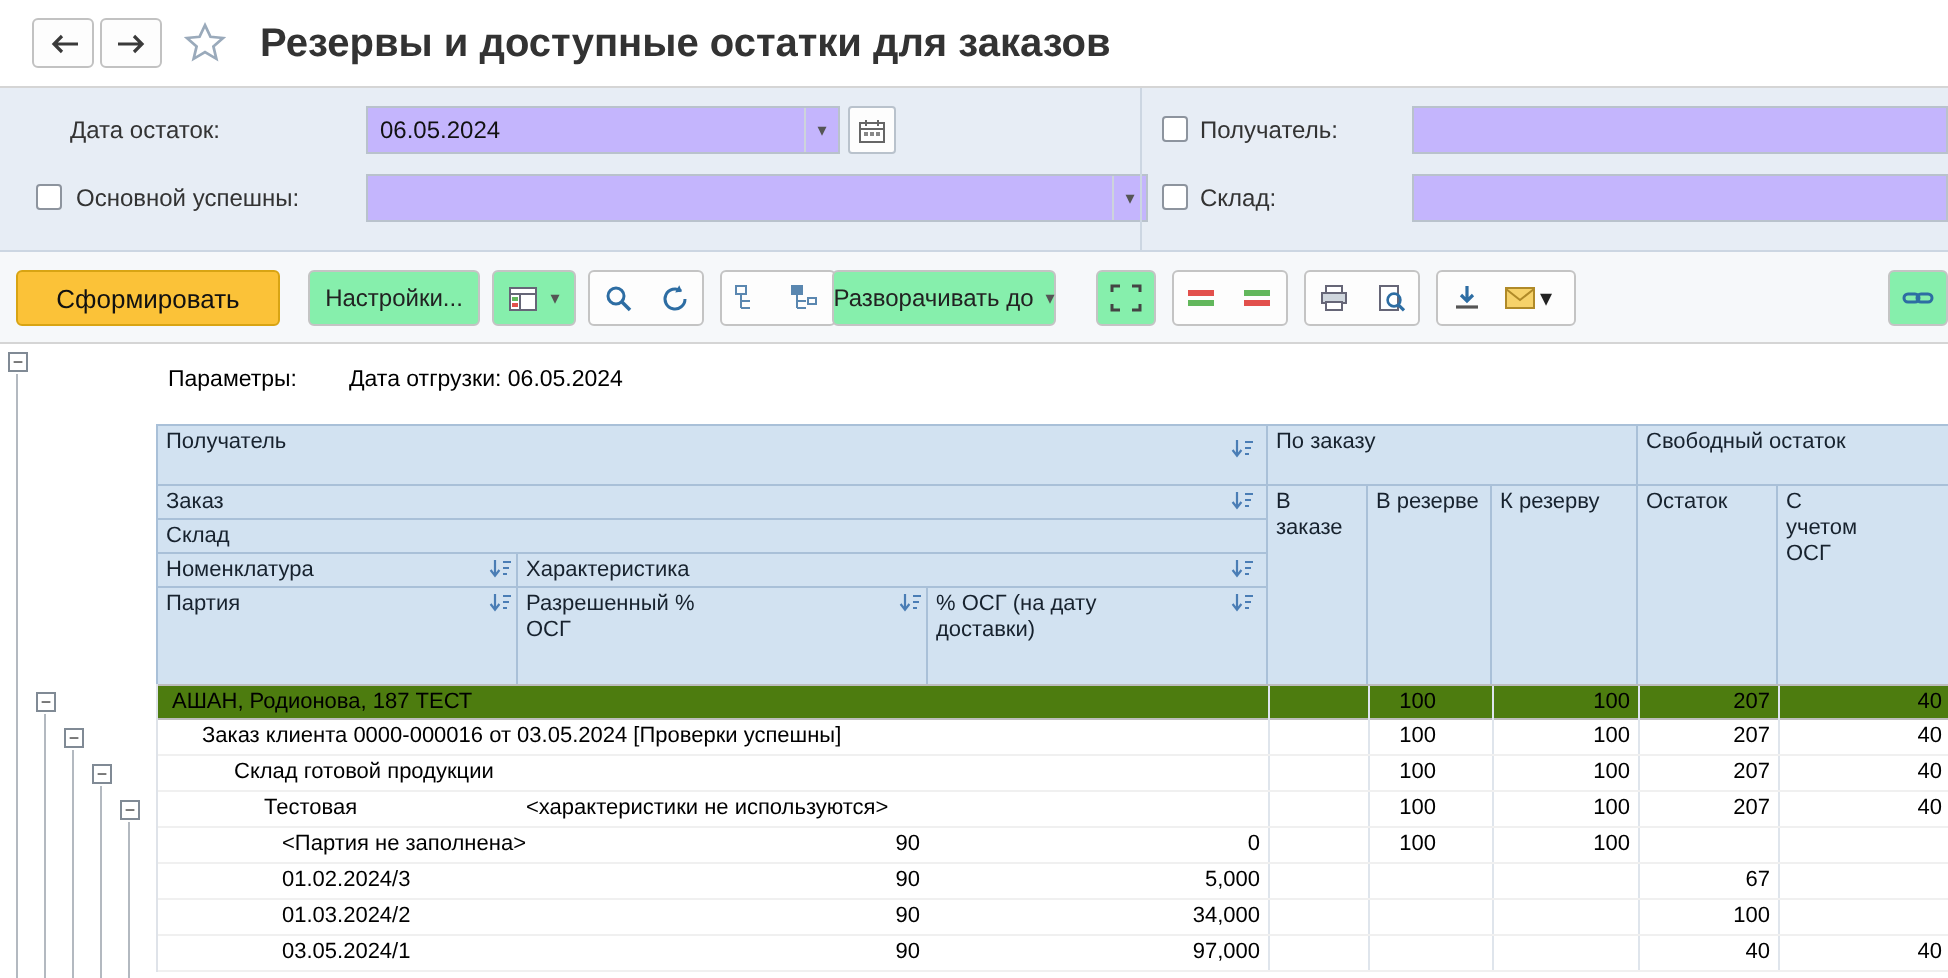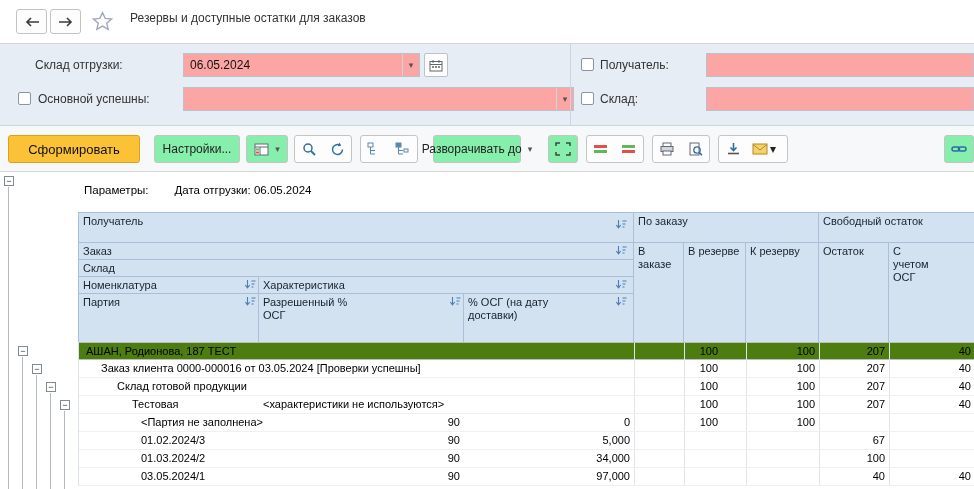--- a/index.html
+++ b/index.html
@@ -5,44 +5,44 @@
   *{margin:0;padding:0;box-sizing:border-box}
   html,body{background:#fff}
   body{font-family:"Liberation Sans","DejaVu Sans",sans-serif;color:#222}
   .app{position:relative;width:974px;height:489px;background:#fff;overflow:hidden;font-size:12px}
 
   
   .topbar{position:absolute;top:0;left:0;width:974px;height:44px;background:#fff;border-bottom:1px solid #d5d5d5}
   .navbtn{position:absolute;top:9px;width:31px;height:25px;background:#fdfdfd;border:1px solid #c2c2c2;border-radius:3px;display:flex;align-items:center;justify-content:center;cursor:pointer}
   .navbtn.back{left:16px}.navbtn.fwd{left:50px}
   .star{position:absolute;left:92px;top:11px;cursor:pointer}
-  .title{position:absolute;left:130px;top:11px;font-size:12px;font-weight:normal;color:#333;white-space:nowrap}
+  .title{position:absolute;left:130px;top:11px;font-size:20px;font-weight:bold;color:#333;white-space:nowrap}
 
   
   .filters{position:absolute;top:44px;left:0;width:974px;height:82px;background:#e7edf5;border-bottom:1px solid #ccd6e2}
   .flabel{position:absolute;font-size:12px;color:#333;white-space:nowrap}
-  .field{position:absolute;height:24px;background:#fca5a5;border:1px solid #b9c2cc;display:flex;align-items:center}
+  .field{position:absolute;height:24px;background:#c4b5fd;border:1px solid #b9c2cc;display:flex;align-items:center}
   .field .fval{flex:1;padding-left:6px;font-size:12px;color:#111;white-space:nowrap;overflow:hidden}
   .combo-caret{width:17px;height:100%;border-left:1px solid #cdd4db;display:flex;align-items:center;justify-content:center;font-size:9px;color:#555;cursor:pointer}
   .cb{position:absolute;width:13px;height:13px;background:#fff;border:1px solid #8d949e;border-radius:2px;cursor:pointer}
   .calbtn{position:absolute;left:424px;top:9px;width:24px;height:24px;background:#fdfdfd;border:1px solid #b9c2cc;border-radius:2px;display:flex;align-items:center;justify-content:center;cursor:pointer}
   .vsep{position:absolute;left:570px;top:0;height:82px;border-left:1px solid #ccd6e2}
 
   
   .toolbar{position:absolute;top:126px;left:0;width:974px;height:46px;background:#f6f8fa;border-bottom:1px solid #d5d5d5}
   .btn{position:absolute;top:9px;height:28px;border:1px solid #c4c4c4;border-radius:3px;background:#86efac;font-size:12px;color:#222;display:flex;align-items:center;justify-content:center;cursor:pointer;gap:6px;white-space:nowrap}
   .btn .crt{font-size:9px;color:#555}
   .tgroup{position:absolute;top:9px;height:28px;border:1px solid #c4c4c4;border-radius:3px;background:#fdfdfd;display:flex;align-items:stretch}
   .ibtn{width:28px;display:flex;align-items:center;justify-content:center;cursor:pointer}
   #btn-generate{left:8px;width:132px;background:#fbc238;border-color:#d8a413;font-size:13px;color:#111}
   #btn-settings{left:154px;width:86px}
   #btn-variants{left:246px;width:42px}
   #grp-search{left:294px;width:58px}
   #grp-tree{left:360px;width:58px}
-  #btn-expand{left:433px;width:88px}
+  #btn-expand{left:416px;width:112px}
   #btn-full{left:548px;width:30px}
   #grp-colors{left:586px;width:58px}
   #grp-print{left:652px;width:58px}
   #grp-send{left:718px;width:70px}
   #btn-link{left:944px;width:30px}
 
   
   .report{position:absolute;top:172px;left:0;width:974px;height:317px;background:#fff}
   .params{position:absolute;left:84px;top:12px;font-size:11.5px;color:#000;white-space:nowrap}
   .params .pl{margin-right:26px}
@@ -94,21 +94,21 @@
     </button>
     <span class="star">
       <svg width="21" height="20" viewBox="0 0 20 19">
           <path d="M10 1.5 L12.6 7 L18.6 7.6 L14 11.6 L15.4 17.5 L10 14.3 L4.6 17.5 L6 11.6 L1.4 7.6 L7.4 7 Z" fill="none" stroke="#9aaabb" stroke-width="1.3"></path>
         </svg>
     </span>
     <h1 class="title">Резервы и доступные остатки для заказов</h1>
   </header>
 
   <section class="filters">
-    <span class="flabel" style="left:35px;top:14px">Склад отгрузки:</span>
+    <span class="flabel" style="left:35px;top:14px">Дата остаток:</span>
     <div class="field" style="left:183px;top:9px;width:237px">
       <span class="fval">06.05.2024</span>
       <span class="combo-caret">▾</span>
     </div>
     <button class="calbtn">
       <svg width="14" height="13">
           <rect x="1" y="2.5" width="12" height="9.5" fill="#fff" stroke="#666"></rect>
           <path d="M1 5.5 h12" stroke="#666"></path>
           <path d="M4 1 v3 M10 1 v3" stroke="#666"></path>
           <rect x="3" y="7" width="2" height="2" fill="#888"></rect>

